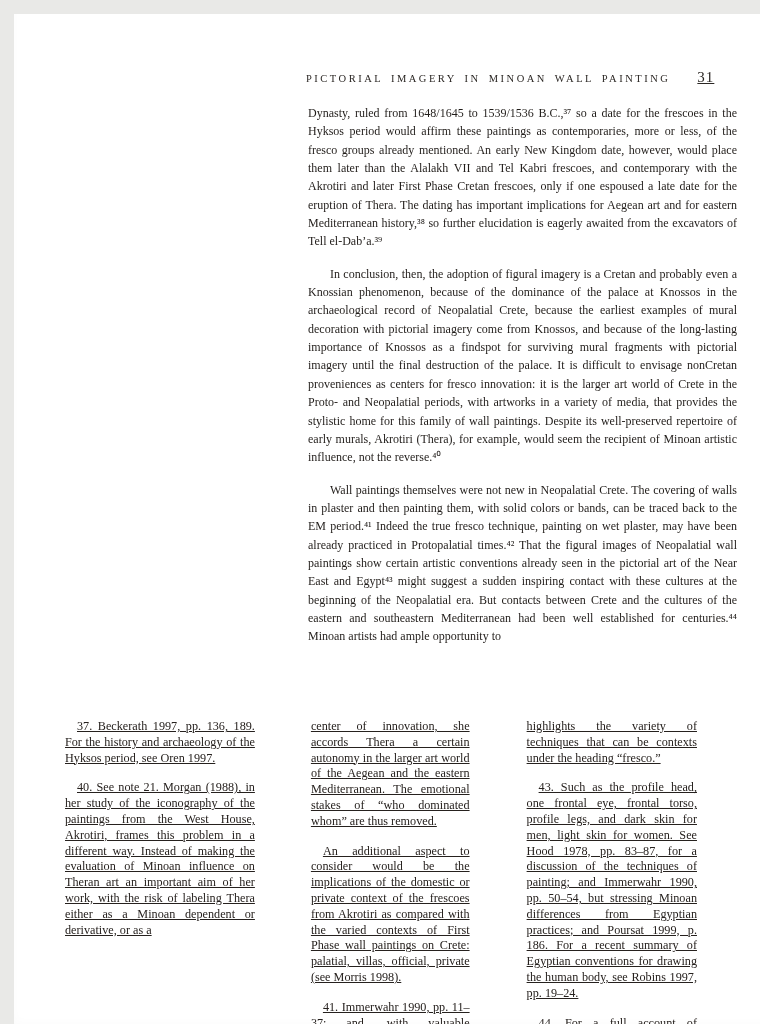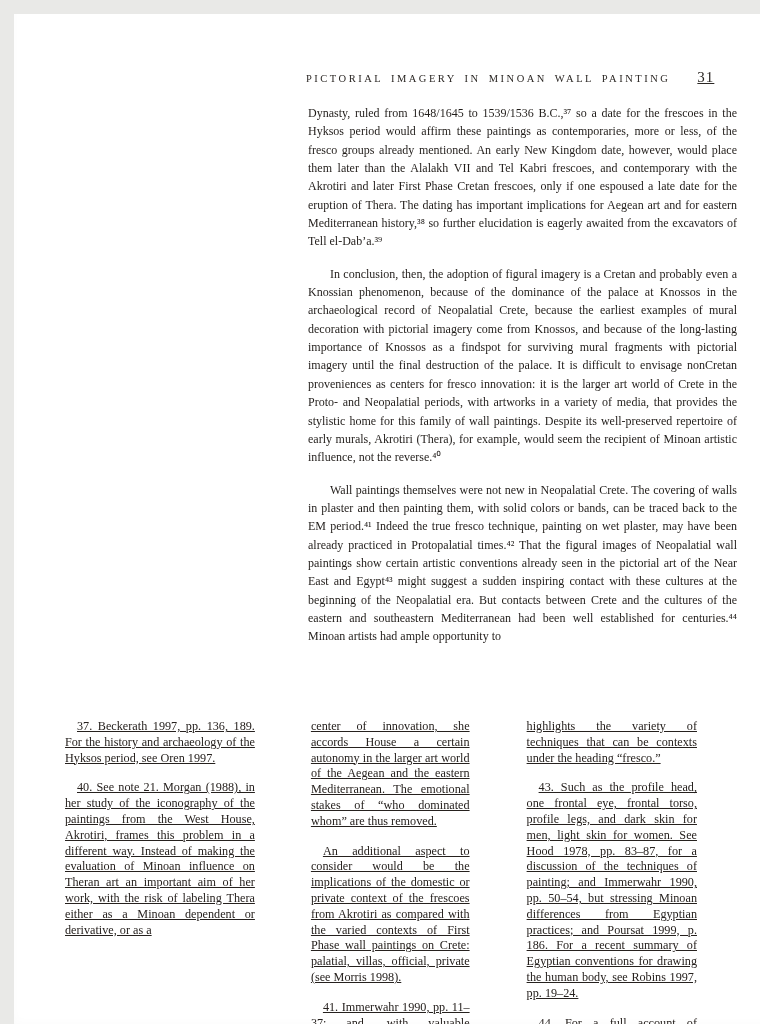--- a/index.html
+++ b/index.html
@@ -88,21 +88,21 @@
     <p class="para indent">In conclusion, then, the adoption of figural imagery is a Cretan and probably even a Knossian phenomenon, because of the dominance of the palace at Knossos in the archaeological record of Neopalatial Crete, because the earliest examples of mural decoration with pictorial imagery come from Knossos, and because of the long-lasting importance of Knossos as a findspot for surviving mural fragments with pictorial imagery until the final destruction of the palace. It is difficult to envisage nonCretan proveniences as centers for fresco innovation: it is the larger art world of Crete in the Proto- and Neopalatial periods, with artworks in a variety of media, that provides the stylistic home for this family of wall paintings. Despite its well-preserved repertoire of early murals, Akrotiri (Thera), for example, would seem the recipient of Minoan artistic influence, not the reverse.⁴⁰</p>
     <p class="para indent">Wall paintings themselves were not new in Neopalatial Crete. The covering of walls in plaster and then painting them, with solid colors or bands, can be traced back to the EM period.⁴¹ Indeed the true fresco technique, painting on wet plaster, may have been already practiced in Protopalatial times.⁴² That the figural images of Neopalatial wall paintings show certain artistic conventions already seen in the pictorial art of the Near East and Egypt⁴³ might suggest a sudden inspiring contact with these cultures at the beginning of the Neopalatial era. But contacts between Crete and the cultures of the eastern and southeastern Mediterranean had been well established for centuries.⁴⁴ Minoan artists had ample opportunity to</p>
   </main>
 
   <section class="footnotes">
     <div class="fn-col fn-col-1">
       <p class="fn indent">37. Beckerath 1997, pp. 136, 189. For the history and archaeology of the Hyksos period, see Oren 1997.</p>
       <p class="fn indent">40. See note 21. Morgan (1988), in her study of the iconography of the paintings from the West House, Akrotiri, frames this problem in a different way. Instead of making the evaluation of Minoan influence on Theran art an important aim of her work, with the risk of labeling Thera either as a Minoan dependent or derivative, or as a</p>
     </div>
     <div class="fn-col fn-col-2">
-      <p class="fn">center of innovation, she accords House a certain autonomy in the larger art world of the Aegean and the eastern Mediterranean. The emotional stakes of “who dominated whom” are thus removed.</p>
+      <p class="fn">center of innovation, she accords Thera a certain autonomy in the larger art world of the Aegean and the eastern Mediterranean. The emotional stakes of “who dominated whom” are thus removed.</p>
       <p class="fn indent">An additional aspect to consider would be the implications of the domestic or private context of the frescoes from Akrotiri as compared with the varied contexts of First Phase wall paintings on Crete: palatial, villas, official, private (see Morris 1998).</p>
       <p class="fn indent">41. Immerwahr 1990, pp. 11–37; and, with valuable comments esp. on wall painting at Phaistos, Militello 1998b.</p>
     </div>
     <div class="fn-col fn-col-3">
       <p class="fn">highlights the variety of techniques that can be contexts under the heading “fresco.”</p>
       <p class="fn indent">43. Such as the profile head, one frontal eye, frontal torso, profile legs, and dark skin for men, light skin for women. See Hood 1978, pp. 83–87, for a discussion of the techniques of painting; and Immerwahr 1990, pp. 50–54, but stressing Minoan differences from Egyptian practices; and Poursat 1999, p. 186. For a recent summary of Egyptian conventions for drawing the human body, see Robins 1997, pp. 19–24.</p>
       <p class="fn indent">44. For a full account of contacts between Crete and Egypt, see Warren 1995 and several papers in Cline and Harris-Cline 1998.</p>
     </div>
   </section>
 

